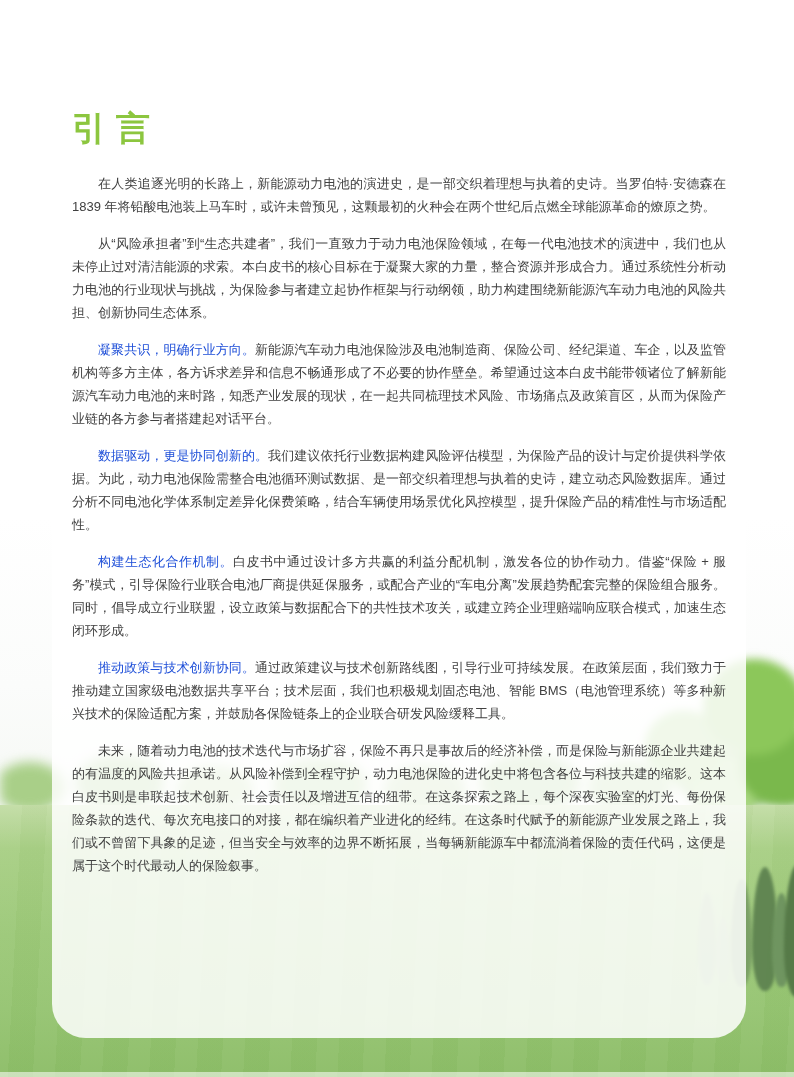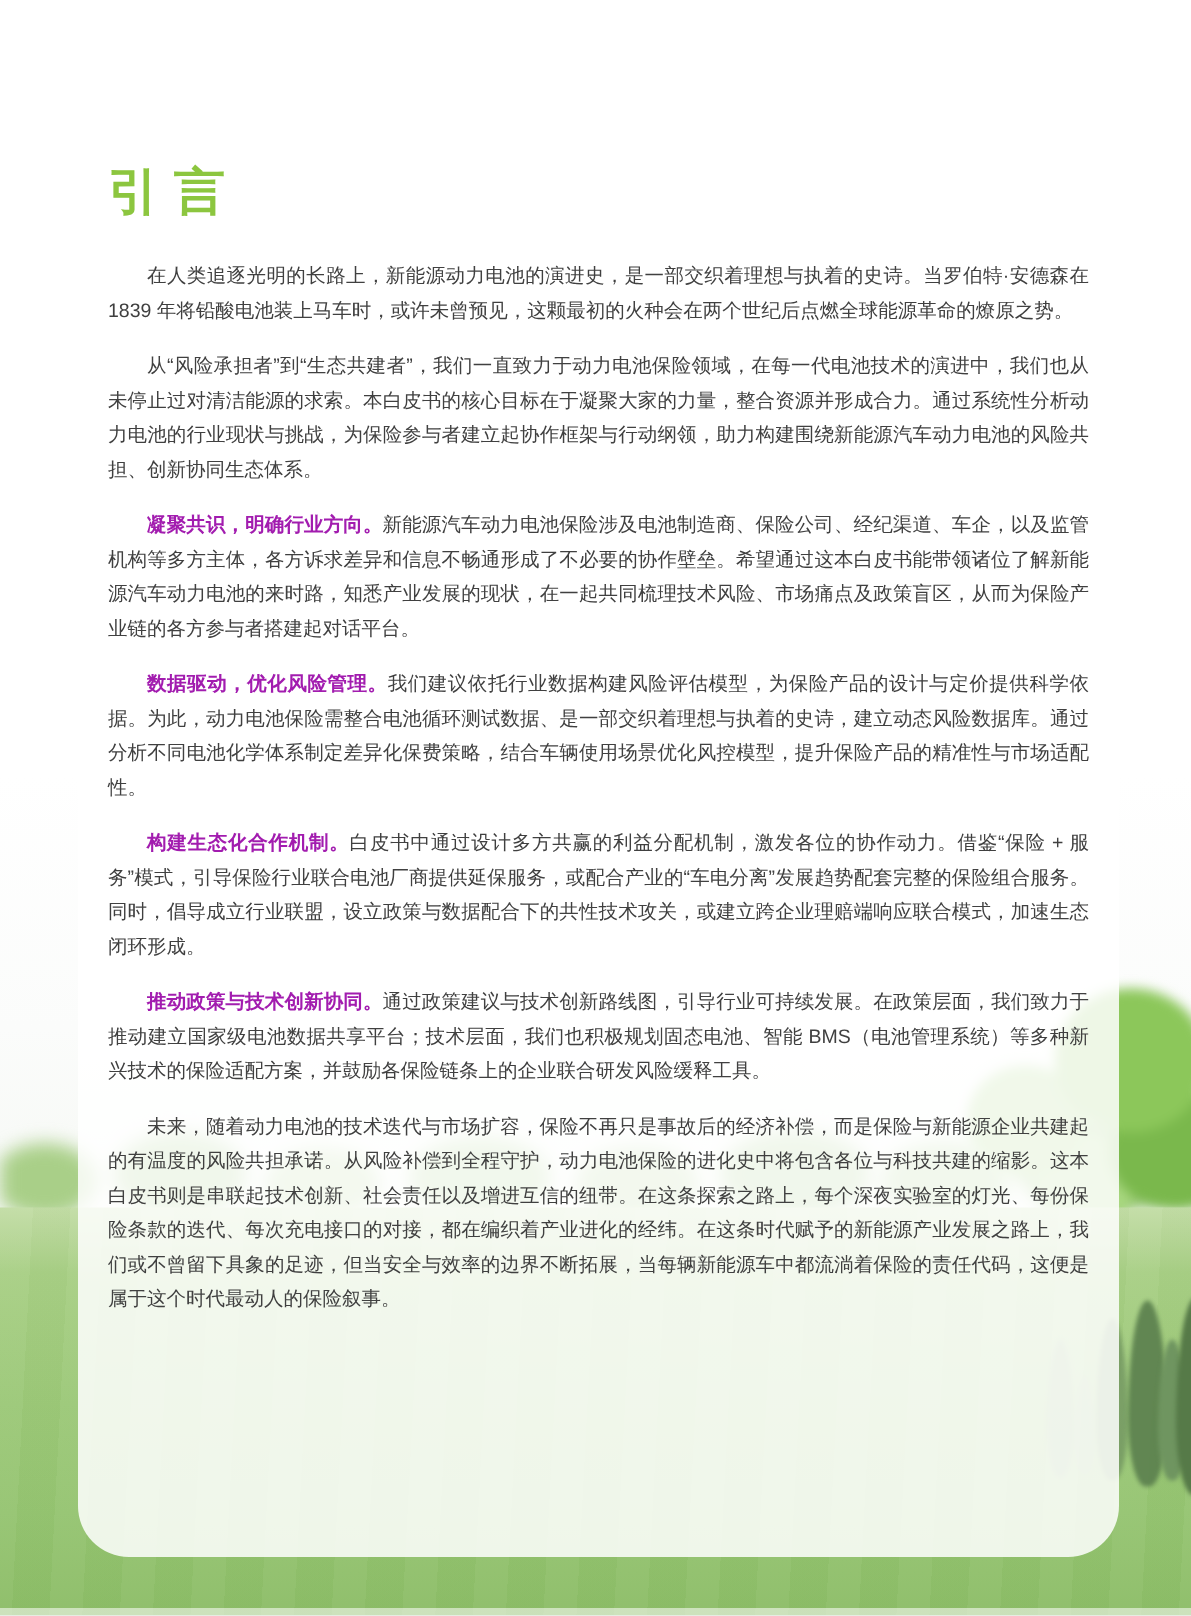--- a/index.html
+++ b/index.html
@@ -59,21 +59,21 @@
     color:#8CC63F;letter-spacing:10px;
   }
   .doc-body{margin-top:26px;}
   .para{
     margin:14px 0 0 0;
     font-size:13px;line-height:23px;
     color:#404040;
     text-align:justify;
     text-indent:2em;
   }
-  .para .lead{font-weight:bold;color:#a21caf;}
+  .para .lead{font-weight:normal;color:#1d4ed8;}
 </style>
 </head>
 <body>
 
 <div class="page">
 
   <div class="landscape">
     <div class="treeline"></div>
     <div class="canopy"></div>
     <div class="grass"></div>
@@ -90,21 +90,21 @@
   <div class="panel">
     <h1 class="doc-title">引言</h1>
 
     <div class="doc-body">
       <p class="para"><span>在人类追逐光明的长路上，新能源动力电池的演进史，是一部交织着理想与执着的史诗。当罗伯特·安德森在 1839 年将铅酸电池装上马车时，或许未曾预见，这颗最初的火种会在两个世纪后点燃全球能源革命的燎原之势。</span></p>
 
       <p class="para"><span>从“风险承担者”到“生态共建者”，我们一直致力于动力电池保险领域，在每一代电池技术的演进中，我们也从未停止过对清洁能源的求索。本白皮书的核心目标在于凝聚大家的力量，整合资源并形成合力。通过系统性分析动力电池的行业现状与挑战，为保险参与者建立起协作框架与行动纲领，助力构建围绕新能源汽车动力电池的风险共担、创新协同生态体系。</span></p>
 
       <p class="para"><strong class="lead">凝聚共识，明确行业方向。</strong><span>新能源汽车动力电池保险涉及电池制造商、保险公司、经纪渠道、车企，以及监管机构等多方主体，各方诉求差异和信息不畅通形成了不必要的协作壁垒。希望通过这本白皮书能带领诸位了解新能源汽车动力电池的来时路，知悉产业发展的现状，在一起共同梳理技术风险、市场痛点及政策盲区，从而为保险产业链的各方参与者搭建起对话平台。</span></p>
 
-      <p class="para"><strong class="lead">数据驱动，优化风险管理。</strong><span>我们建议依托行业数据构建风险评估模型，为保险产品的设计与定价提供科学依据。为此，动力电池保险需整合电池循环测试数据、是一部交织着理想与执着的史诗，建立动态风险数据库。通过分析不同电池化学体系制定差异化保费策略，结合车辆使用场景优化风控模型，提升保险产品的精准性与市场适配性。</span></p>
+      <p class="para"><strong class="lead">数据驱动，更是协同创新的。</strong><span>我们建议依托行业数据构建风险评估模型，为保险产品的设计与定价提供科学依据。为此，动力电池保险需整合电池循环测试数据、是一部交织着理想与执着的史诗，建立动态风险数据库。通过分析不同电池化学体系制定差异化保费策略，结合车辆使用场景优化风控模型，提升保险产品的精准性与市场适配性。</span></p>
 
       <p class="para"><strong class="lead">构建生态化合作机制。</strong><span>白皮书中通过设计多方共赢的利益分配机制，激发各位的协作动力。借鉴“保险 + 服务”模式，引导保险行业联合电池厂商提供延保服务，或配合产业的“车电分离”发展趋势配套完整的保险组合服务。同时，倡导成立行业联盟，设立政策与数据配合下的共性技术攻关，或建立跨企业理赔端响应联合模式，加速生态闭环形成。</span></p>
 
       <p class="para"><strong class="lead">推动政策与技术创新协同。</strong><span>通过政策建议与技术创新路线图，引导行业可持续发展。在政策层面，我们致力于推动建立国家级电池数据共享平台；技术层面，我们也积极规划固态电池、智能 BMS（电池管理系统）等多种新兴技术的保险适配方案，并鼓励各保险链条上的企业联合研发风险缓释工具。</span></p>
 
 
       <p class="para"><span>未来，随着动力电池的技术迭代与市场扩容，保险不再只是事故后的经济补偿，而是保险与新能源企业共建起的有温度的风险共担承诺。从风险补偿到全程守护，动力电池保险的进化史中将包含各位与科技共建的缩影。这本白皮书则是串联起技术创新、社会责任以及增进互信的纽带。在这条探索之路上，每个深夜实验室的灯光、每份保险条款的迭代、每次充电接口的对接，都在编织着产业进化的经纬。在这条时代赋予的新能源产业发展之路上，我们或不曾留下具象的足迹，但当安全与效率的边界不断拓展，当每辆新能源车中都流淌着保险的责任代码，这便是属于这个时代最动人的保险叙事。</span></p>
     </div>
   </div>
 

